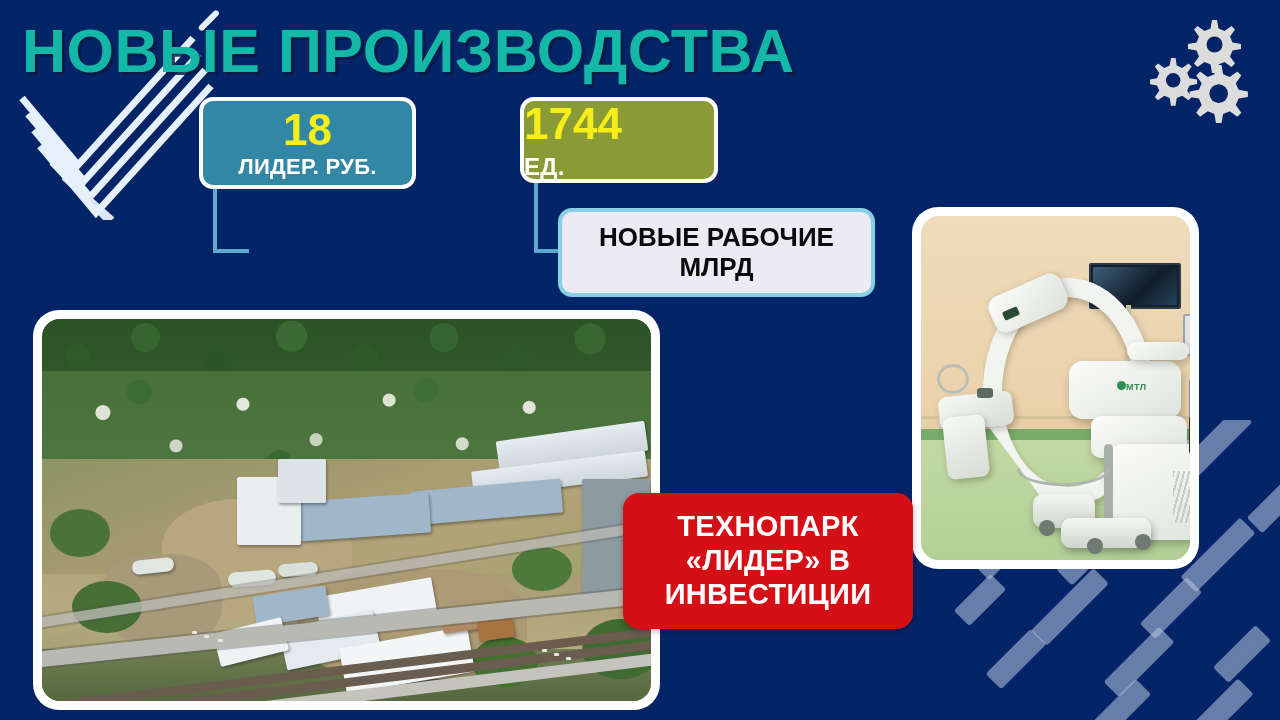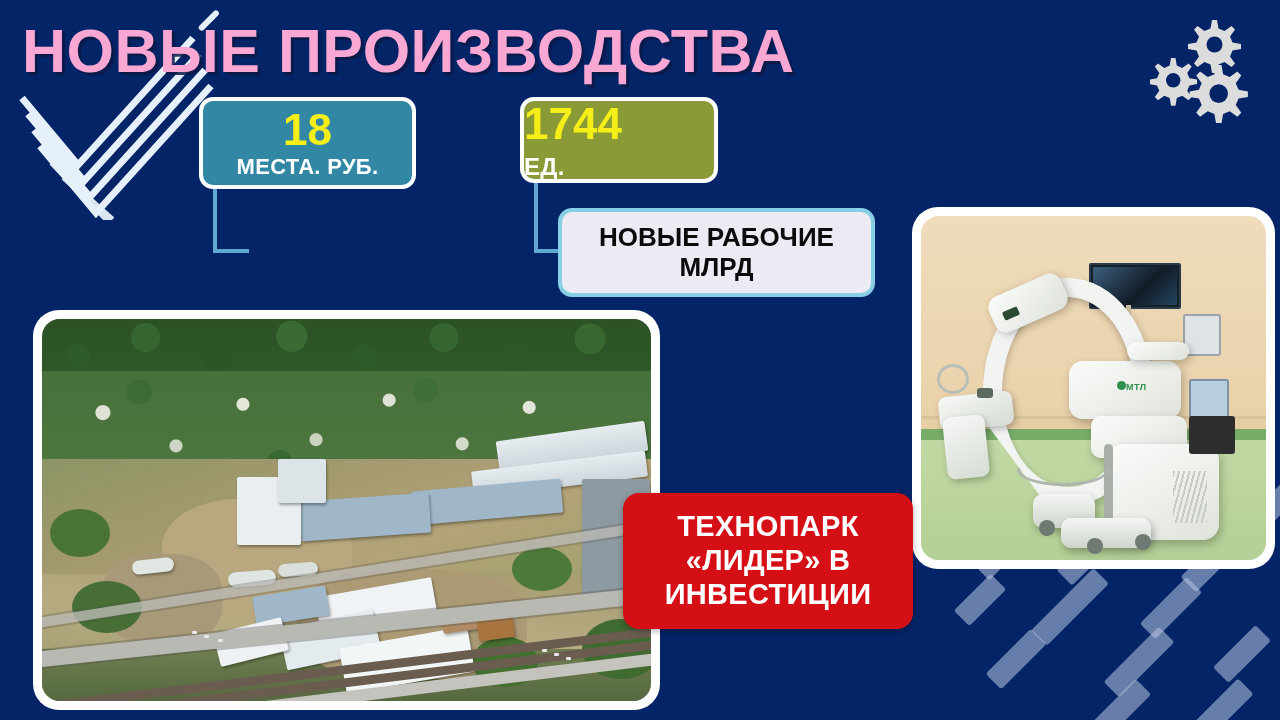--- a/index.html
+++ b/index.html
@@ -20,21 +20,21 @@
   
   .gears{position:absolute;left:1150px;top:18px;width:115px;height:105px;}
 
   
   .checkmark{position:absolute;left:8px;top:5px;width:250px;height:215px;}
 
   
   .title{
     position:absolute;left:22px;top:16px;
     font-size:61px;font-weight:bold;letter-spacing:.5px;
-    color:#f9a8d4;white-space:nowrap;
+    color:#14b8a6;white-space:nowrap;
     text-shadow:3px 3px 0 rgba(10,25,70,.85);
     font-family:"Liberation Sans","DejaVu Sans",sans-serif;
   }
 
   
   .chip{
     position:absolute;border-radius:14px;
     border:4px solid #ffffff;
     display:flex;flex-direction:column;align-items:center;justify-content:center;
     box-sizing:border-box;line-height:1;
@@ -63,21 +63,21 @@
   #label-jobs{left:558px;top:208px;width:317px;height:89px;border:4px solid #86cfe4;font-size:26px;}
 
   
   .photo-frame{
     position:absolute;background:#ffffff;border-radius:26px;
     padding:9px;box-sizing:border-box;overflow:hidden;
   }
   .photo{width:100%;height:100%;border-radius:18px;overflow:hidden;position:relative;}
 
   #photo-aerial{left:33px;top:310px;width:627px;height:400px;}
-  #photo-equipment{left:912px;top:207px;width:363px;height:362px;}
+  #photo-equipment{left:912px;top:207px;width:287px;height:362px;}
 
   
   .aerial{position:absolute;inset:0;background:#6f8a52;}
   .aerial .band{position:absolute;left:0;right:0;}
   .a-forest-top{top:0;height:62px;background:
      radial-gradient(circle at 6% 60%, #2f5a2a 0 12px, transparent 13px),
      radial-gradient(circle at 17% 30%, #356630 0 14px, transparent 15px),
      radial-gradient(circle at 29% 65%, #2c5527 0 13px, transparent 14px),
      radial-gradient(circle at 41% 28%, #3a6b33 0 15px, transparent 16px),
      radial-gradient(circle at 53% 62%, #2e5a29 0 13px, transparent 14px),
@@ -212,21 +212,21 @@
           <rect x="192" y="-6" width="7" height="6" rx="3"></rect>
         </g>
       </g>
     </svg>
   </div>
 
   <div class="title">НОВЫЕ ПРОИЗВОДСТВА</div>
 
   <div class="chip" id="chip-invest">
     <span class="big">18</span>
-    <span class="unit">МЕСТА. РУБ.</span>
+    <span class="unit">ЛИДЕР. РУБ.</span>
   </div>
 
   <div class="chip inline" id="chip-jobs">
     <span class="big">1744</span>
     <span class="unit">ЕД.</span>
   </div>
 
   <div class="conn" style="left:213px;top:189px;width:40px;height:64px;">
     <span class="v" style="height:64px;"></span>
     <span class="h" style="top:60px;"></span>

